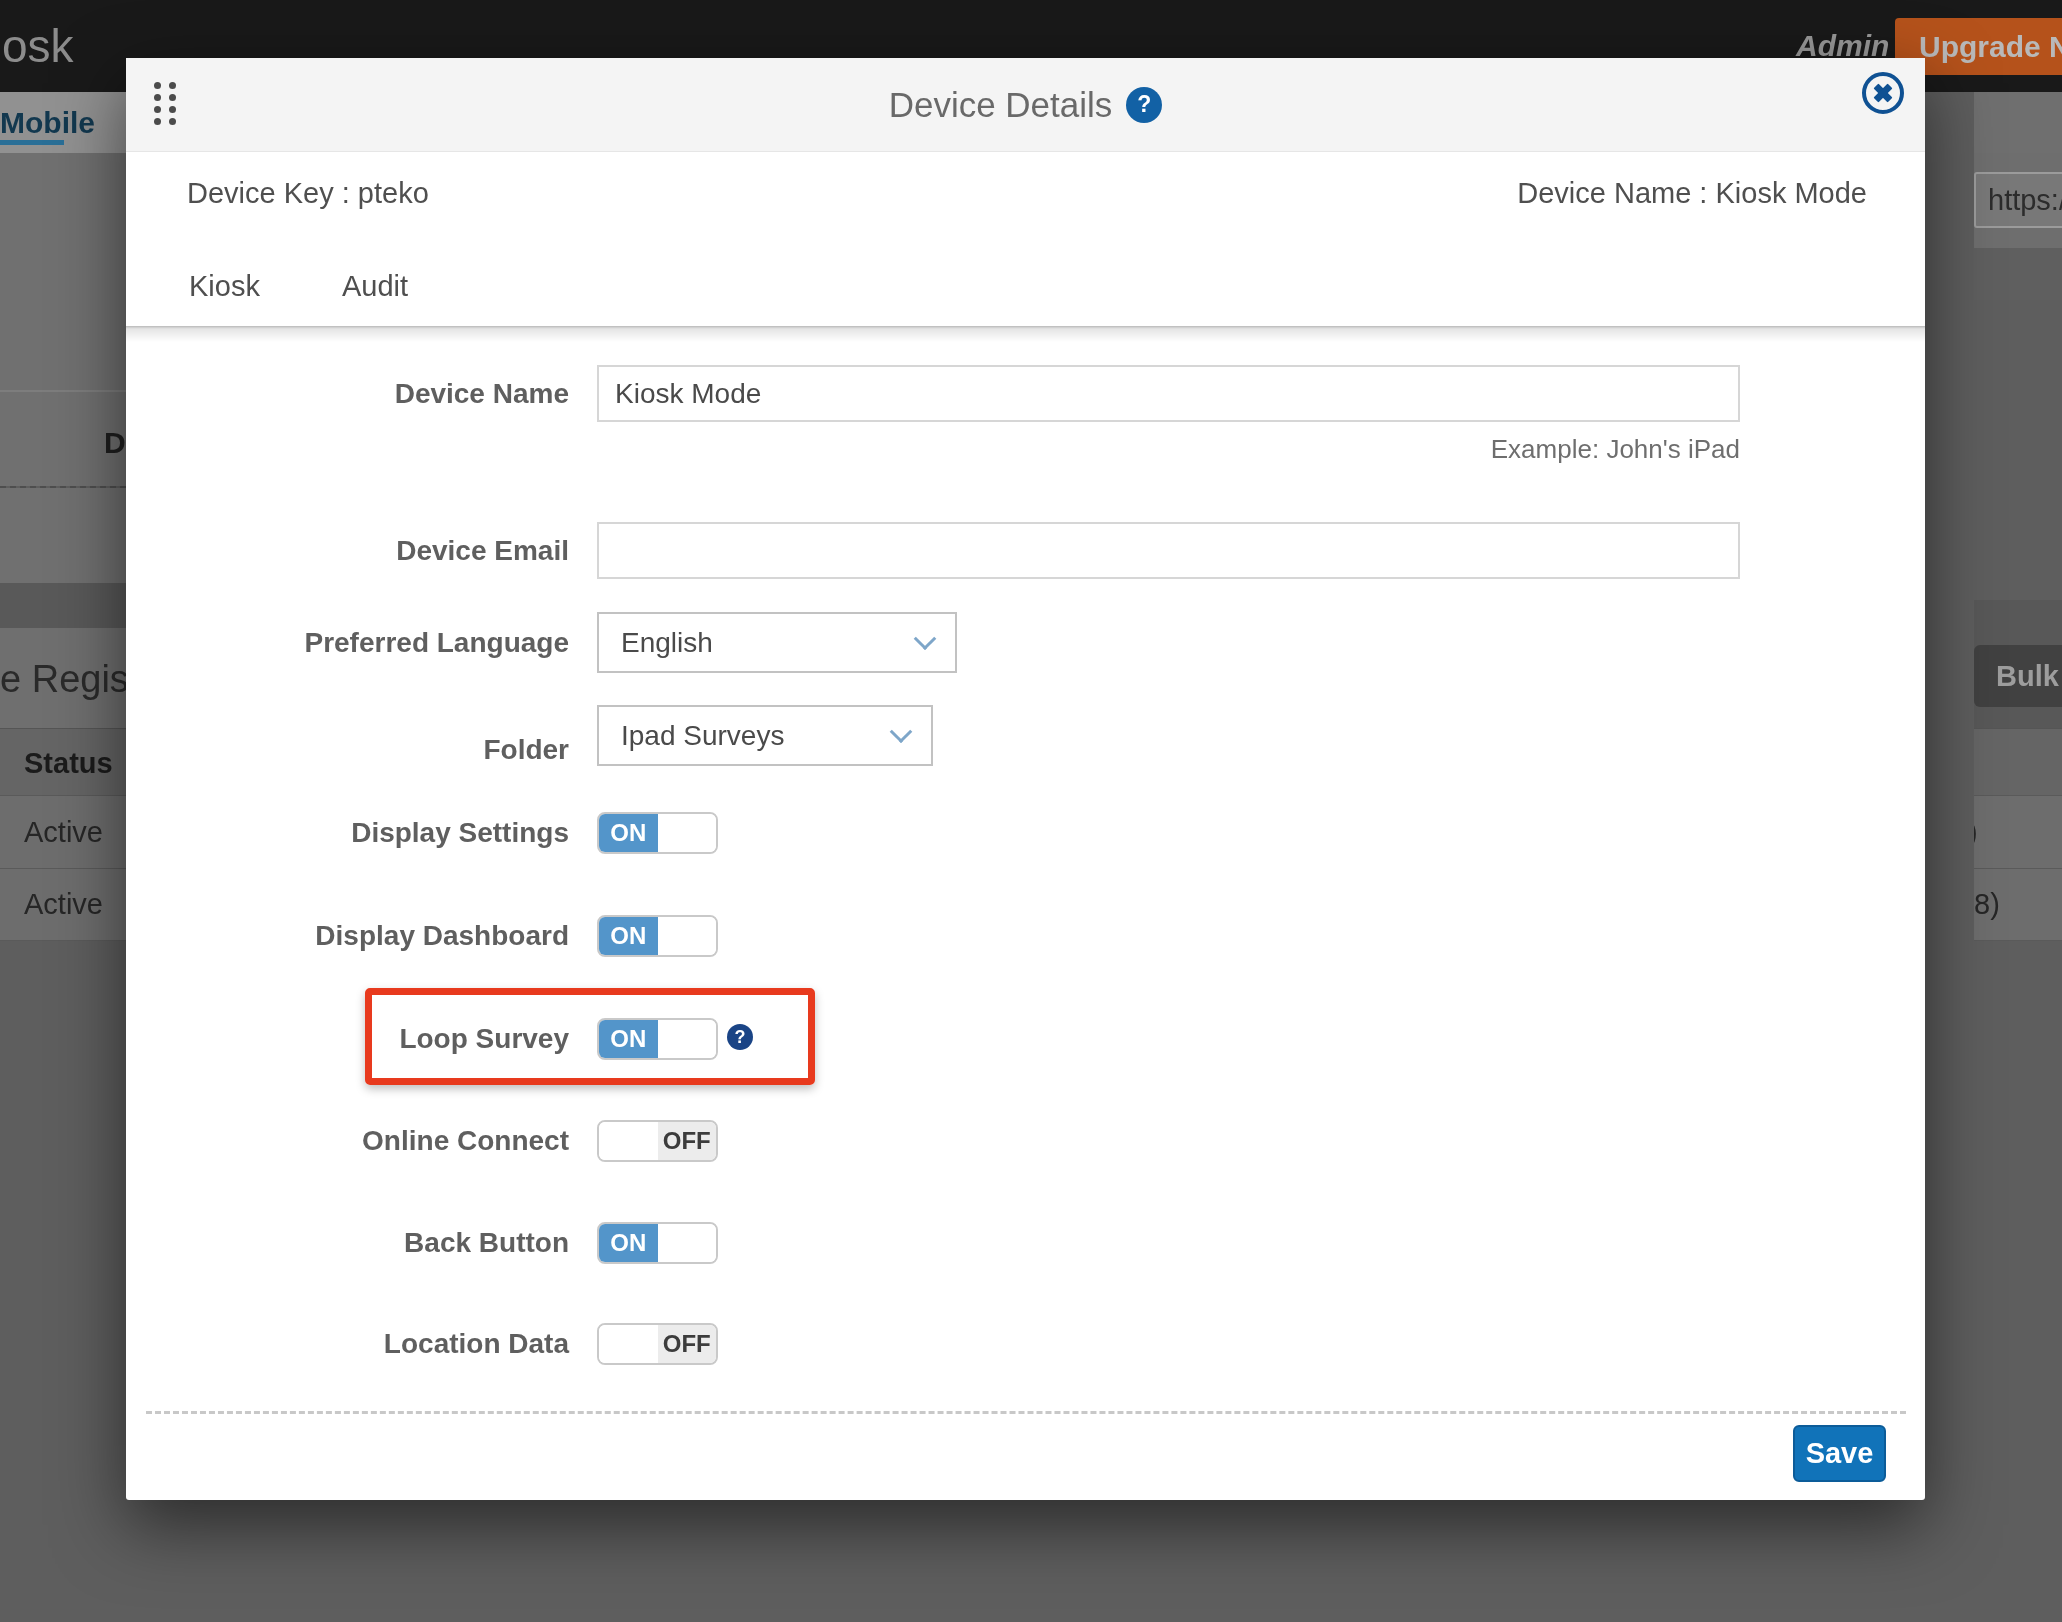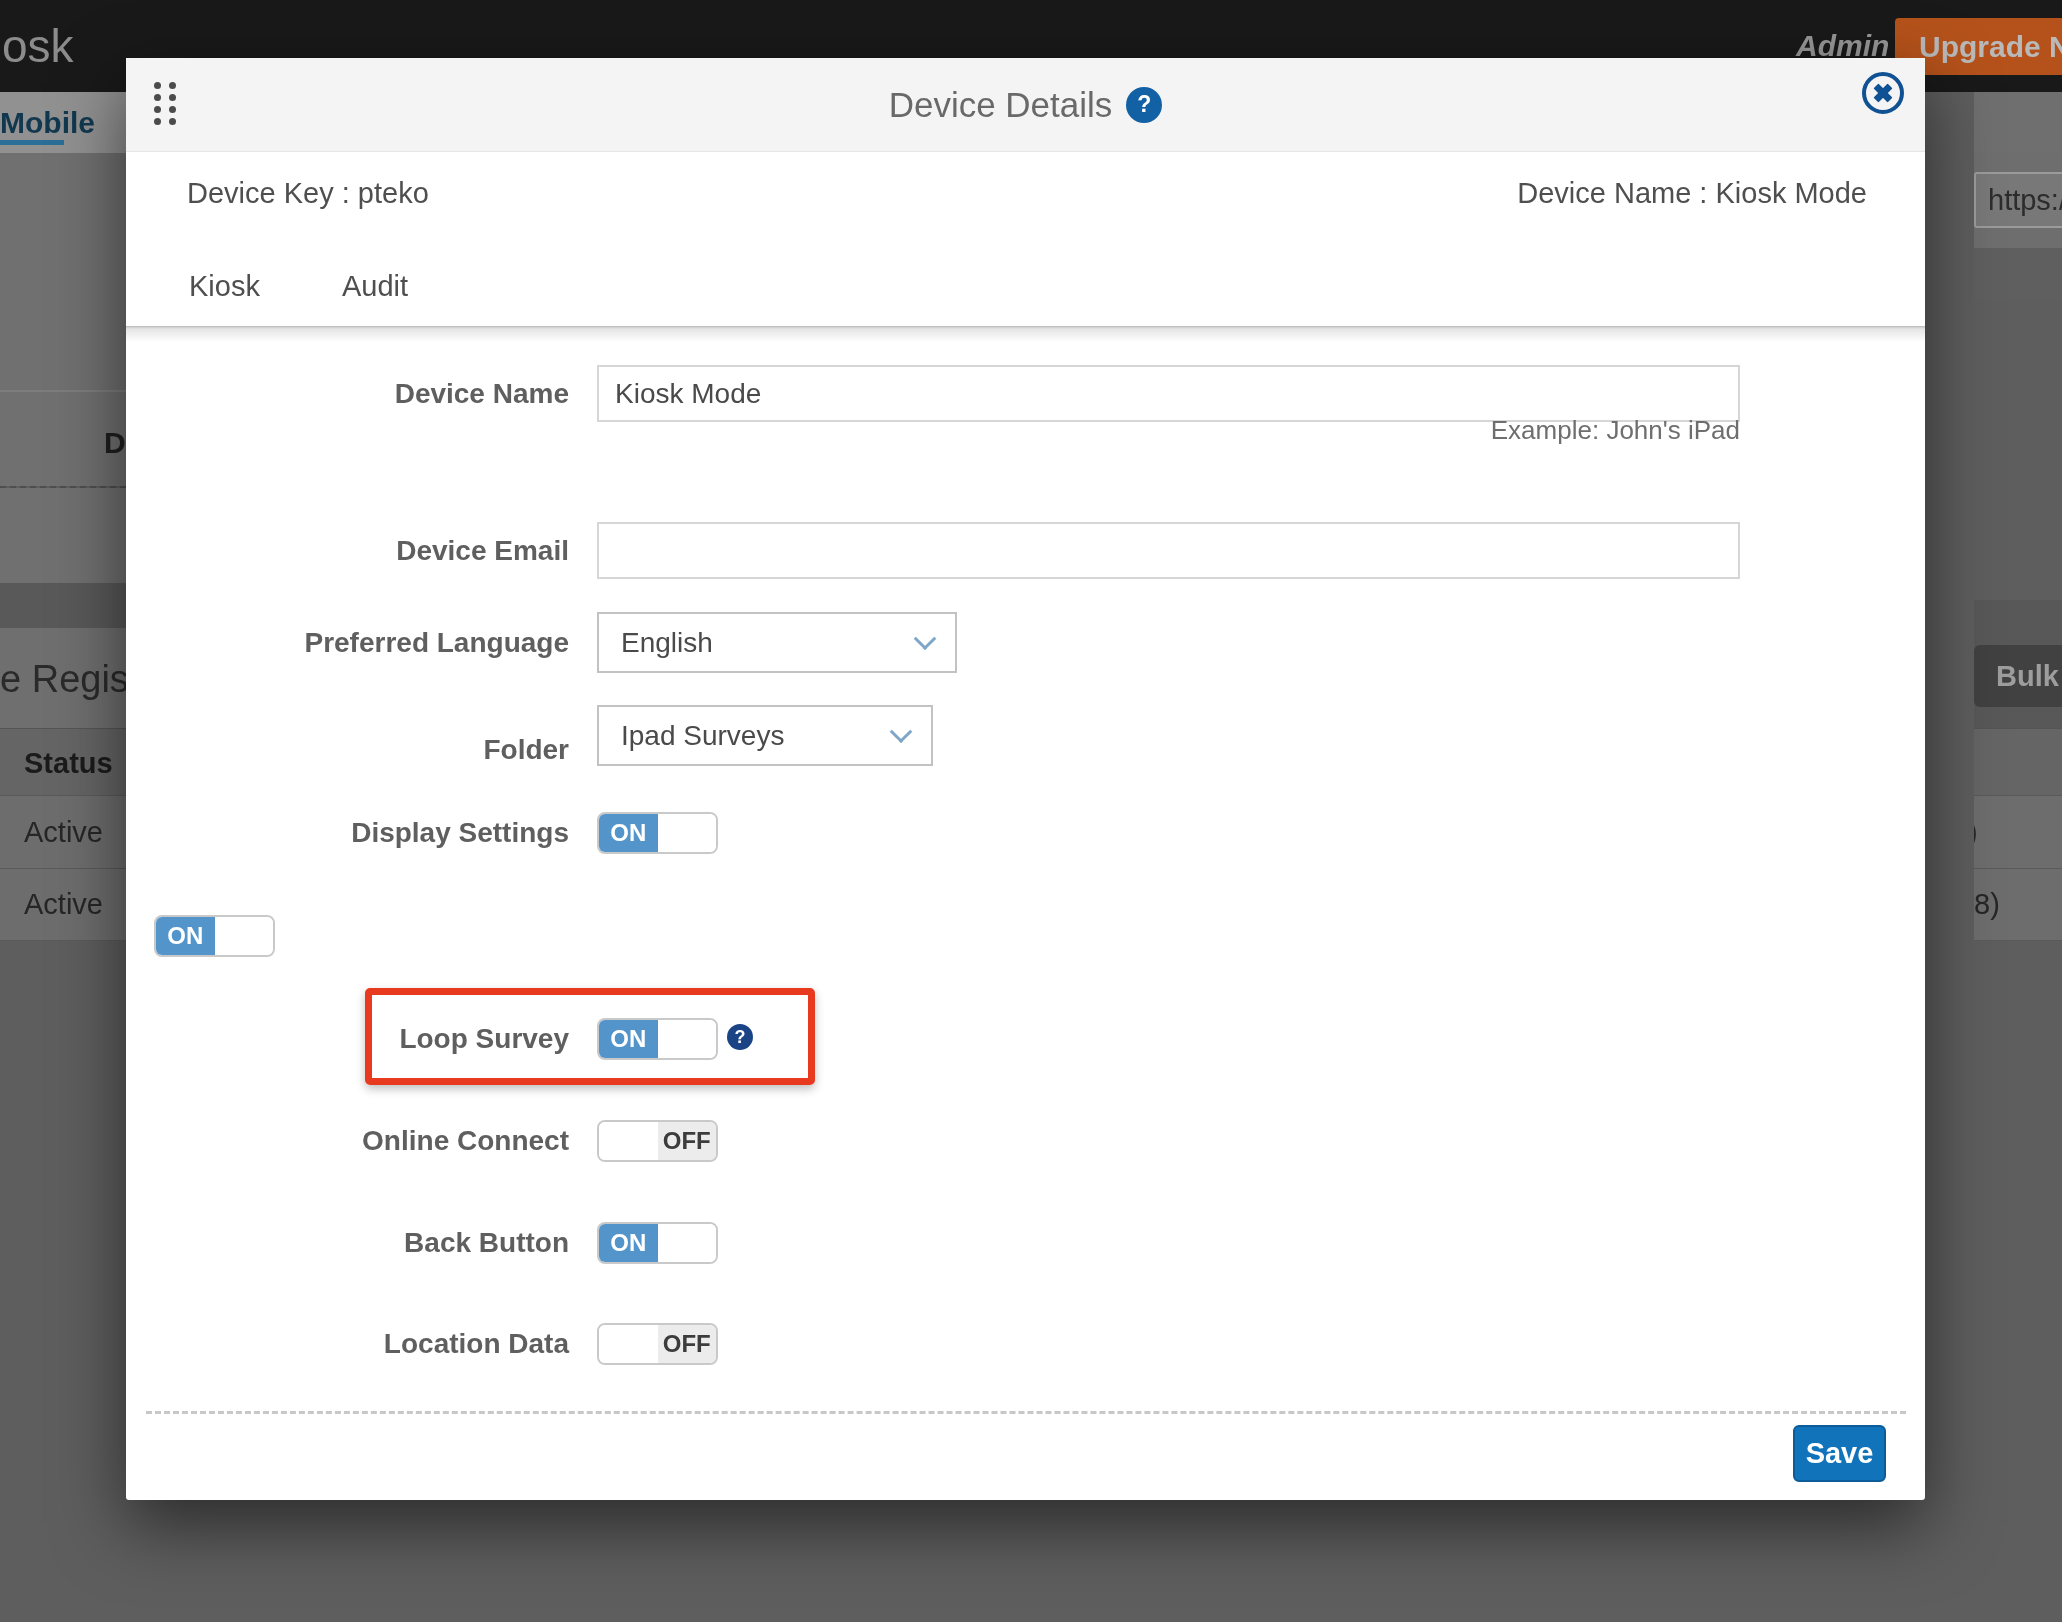--- a/index.html
+++ b/index.html
@@ -99,21 +99,21 @@
   .tabs-shadow { position:absolute; left:0; top:268px; width:100%; height:16px;
                  background:linear-gradient(to bottom,#b9b9b9 0px,#d9d9d9 2px,rgba(0,0,0,0.10) 3px,rgba(0,0,0,0) 100%); }
 
   .frow { position:absolute; left:0; display:flex; align-items:center; }
   .flabel { width:443px; text-align:right; font-size:28px; font-weight:bold; color:#5f5f5f;
             flex:none; padding-right:0; }
   .fctrl { margin-left:28px; flex:none; }
   .text-input { height:57px; border:2px solid #d6d6d6; background:#fff; font-size:28px;
                 color:#4a4a4a; padding:0 16px; font-family:"Liberation Sans",sans-serif; outline:none; width:1143px; }
   .r-name { top:307px; height:57px; }
-  .r-hint { position:absolute; left:471px; top:357px; width:1143px; text-align:right;
+  .r-hint { position:absolute; left:471px; top:376px; width:1143px; text-align:right;
             font-size:26px; color:#6e6e6e; }
   .r-email { top:464px; height:57px; }
   .r-lang { top:554px; height:61px; }
   .r-folder { top:647px; height:61px;align-items:flex-end; }
   .select { height:61px; background:#fff; border:2px solid #c2c2c2; display:flex; align-items:center;
             justify-content:space-between; padding:0 22px; font-size:28px; color:#4a4a4a; cursor:pointer; }
   .sel-lang { width:360px; }
   .sel-folder { width:336px; }
   .chev { width:16px; height:16px; border-right:3px solid #7ea6c9; border-bottom:3px solid #7ea6c9;
           transform:rotate(45deg) translate(-3px,-3px); }
@@ -253,20 +253,21 @@
 
   <div class="frow r-t0">
     <div class="flabel">Display Settings</div>
     <div class="fctrl toggle is-on">
       <span class="t-on">ON</span>
         <span class="t-off"></span>
     </div>
   </div>
 
   <div class="frow r-t1">
+    <div class="flabel">Display Dashboard</div>
     <div class="fctrl toggle is-on">
       <span class="t-on">ON</span>
         <span class="t-off"></span>
     </div>
   </div>
 
   <div class="loop-highlight"></div>
   <div class="frow r-t2">
     <div class="flabel">Loop Survey</div>
     <div class="fctrl toggle is-on">

